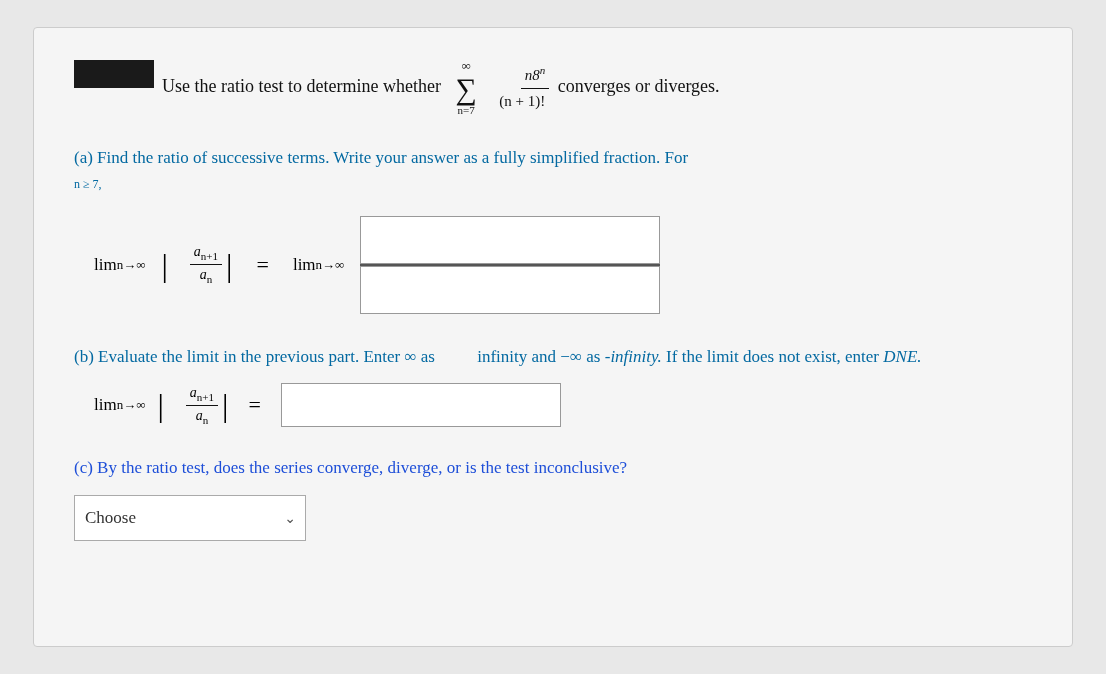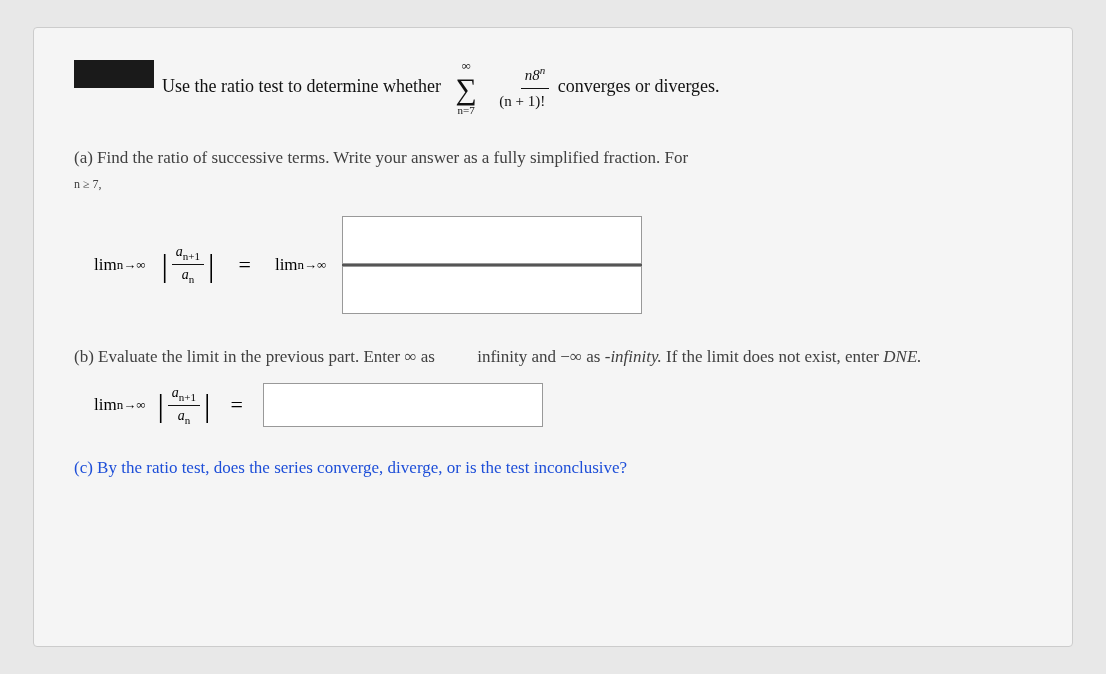--- a/index.html
+++ b/index.html
@@ -76,21 +76,21 @@
 
     .fraction-inline .denom {
       font-size: 15px;
       padding: 1px 4px 0 4px;
       text-align: center;
     }
 
     
     .part-label {
       font-size: 17px;
-      color: #404040;
+      color: #0369a1;
       margin-bottom: 14px;
       line-height: 1.5;
     }
 
     
     .part-a-container {
       display: flex;
       align-items: center;
       gap: 16px;
       margin: 20px 0 30px 20px;
@@ -121,20 +121,21 @@
     .abs-bar {
       font-size: 32px;
       font-weight: 300;
       line-height: 1;
     }
 
     .frac-vertical {
       display: flex;
       flex-direction: column;
       align-items: center;
+      margin-left: 18px;
     }
 
     .frac-vertical .numer {
       font-size: 14px;
       padding-bottom: 2px;
       border-bottom: 1.5px solid #111;
       padding-left: 4px;
       padding-right: 4px;
       text-align: center;
     }
@@ -337,16 +338,25 @@
         </div>
 
         <span class="equals-sign">=</span>
 
         <input type="text" class="input-box-b" placeholder="" style="">
       </div>
     </div>
 
     <div class="part-section">
       <div class="part-c-label">(c) By the ratio test, does the series converge, diverge, or is the test inconclusive?</div>
+      <div class="dropdown-wrapper">
+        <select class="choose-select">
+          <option value="choose">Choose</option>
+          <option value="converges">converges</option>
+          <option value="diverges">diverges</option>
+          <option value="inconclusive">inconclusive</option>
+        </select>
+        <span class="dropdown-chevron">⌄</span>
+      </div>
     </div>
 
   </div>
 </div>
 
 </body></html>

